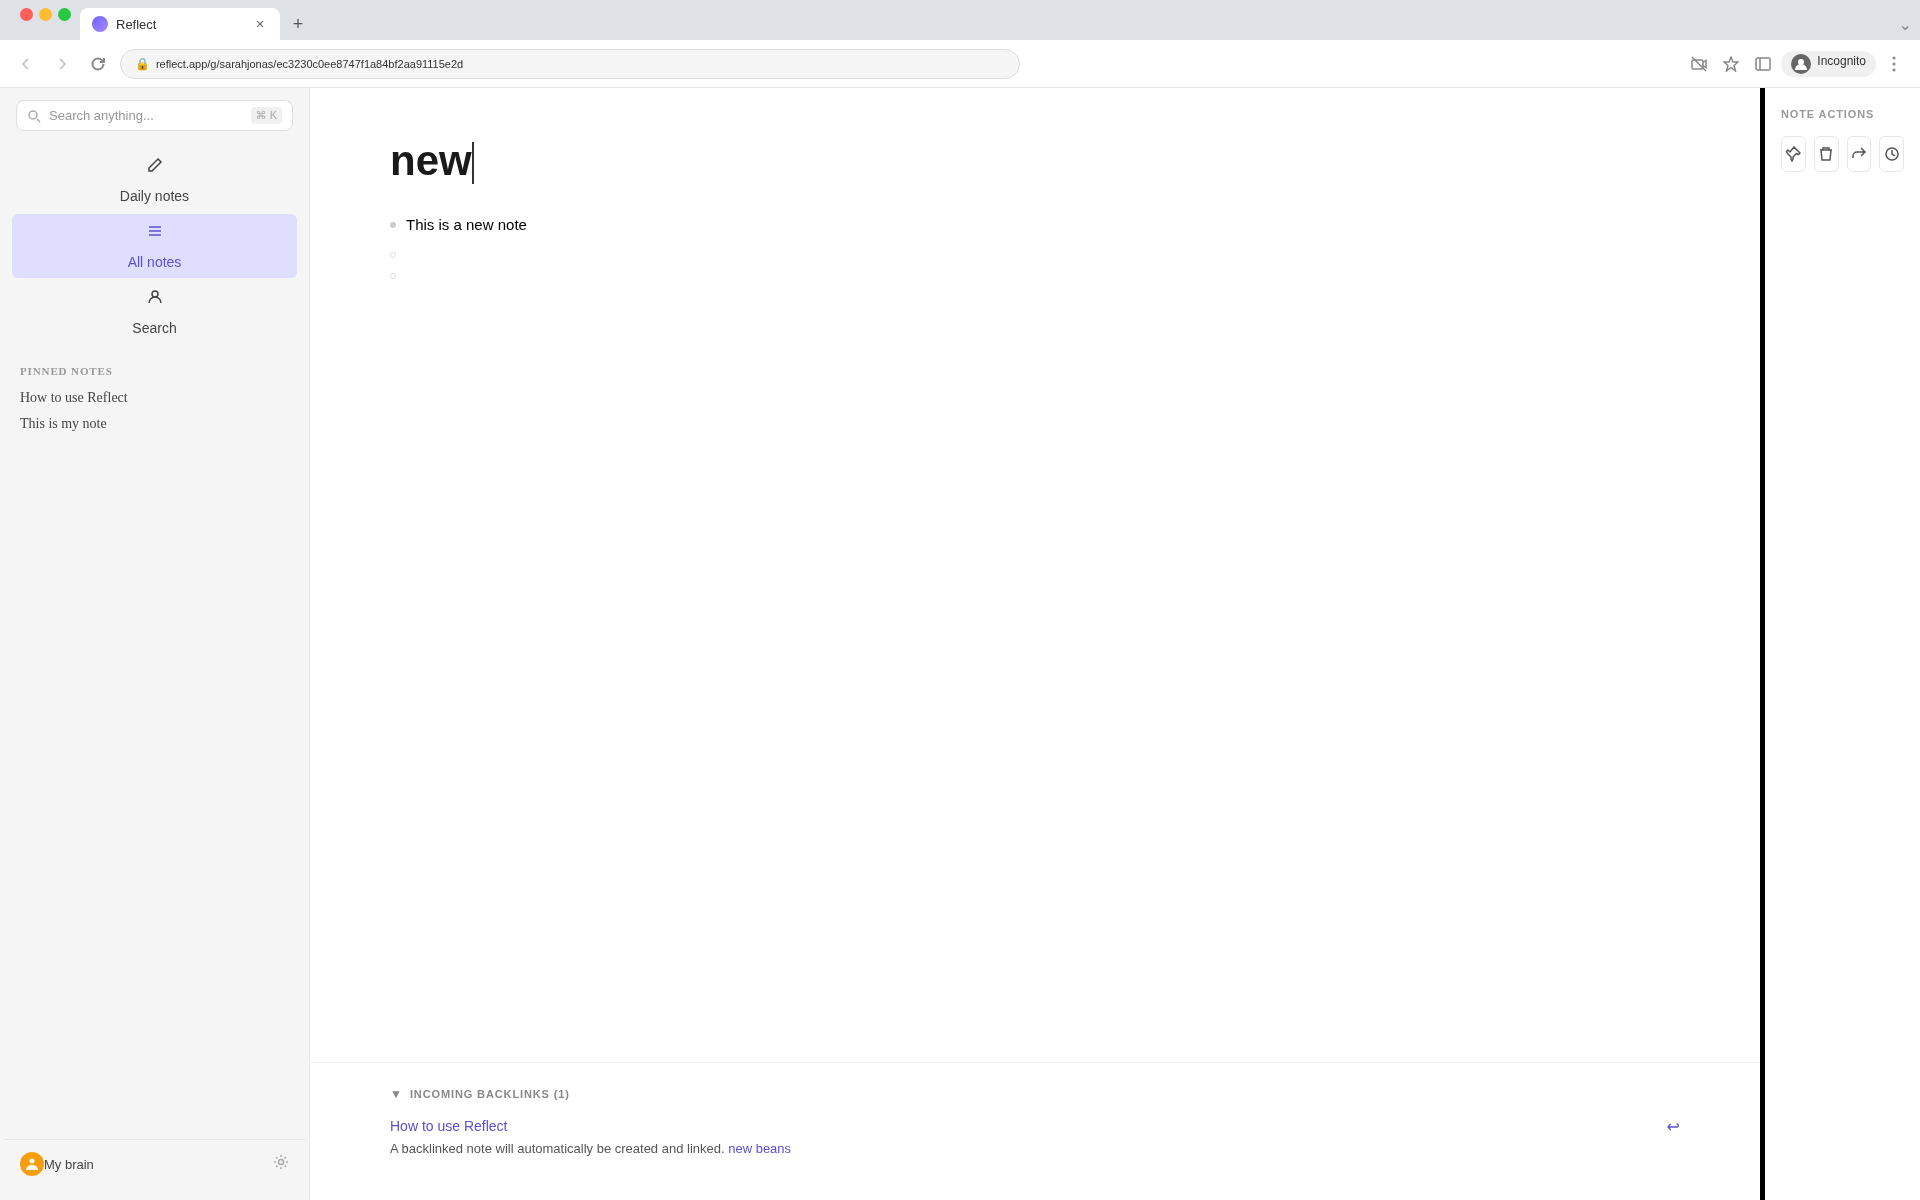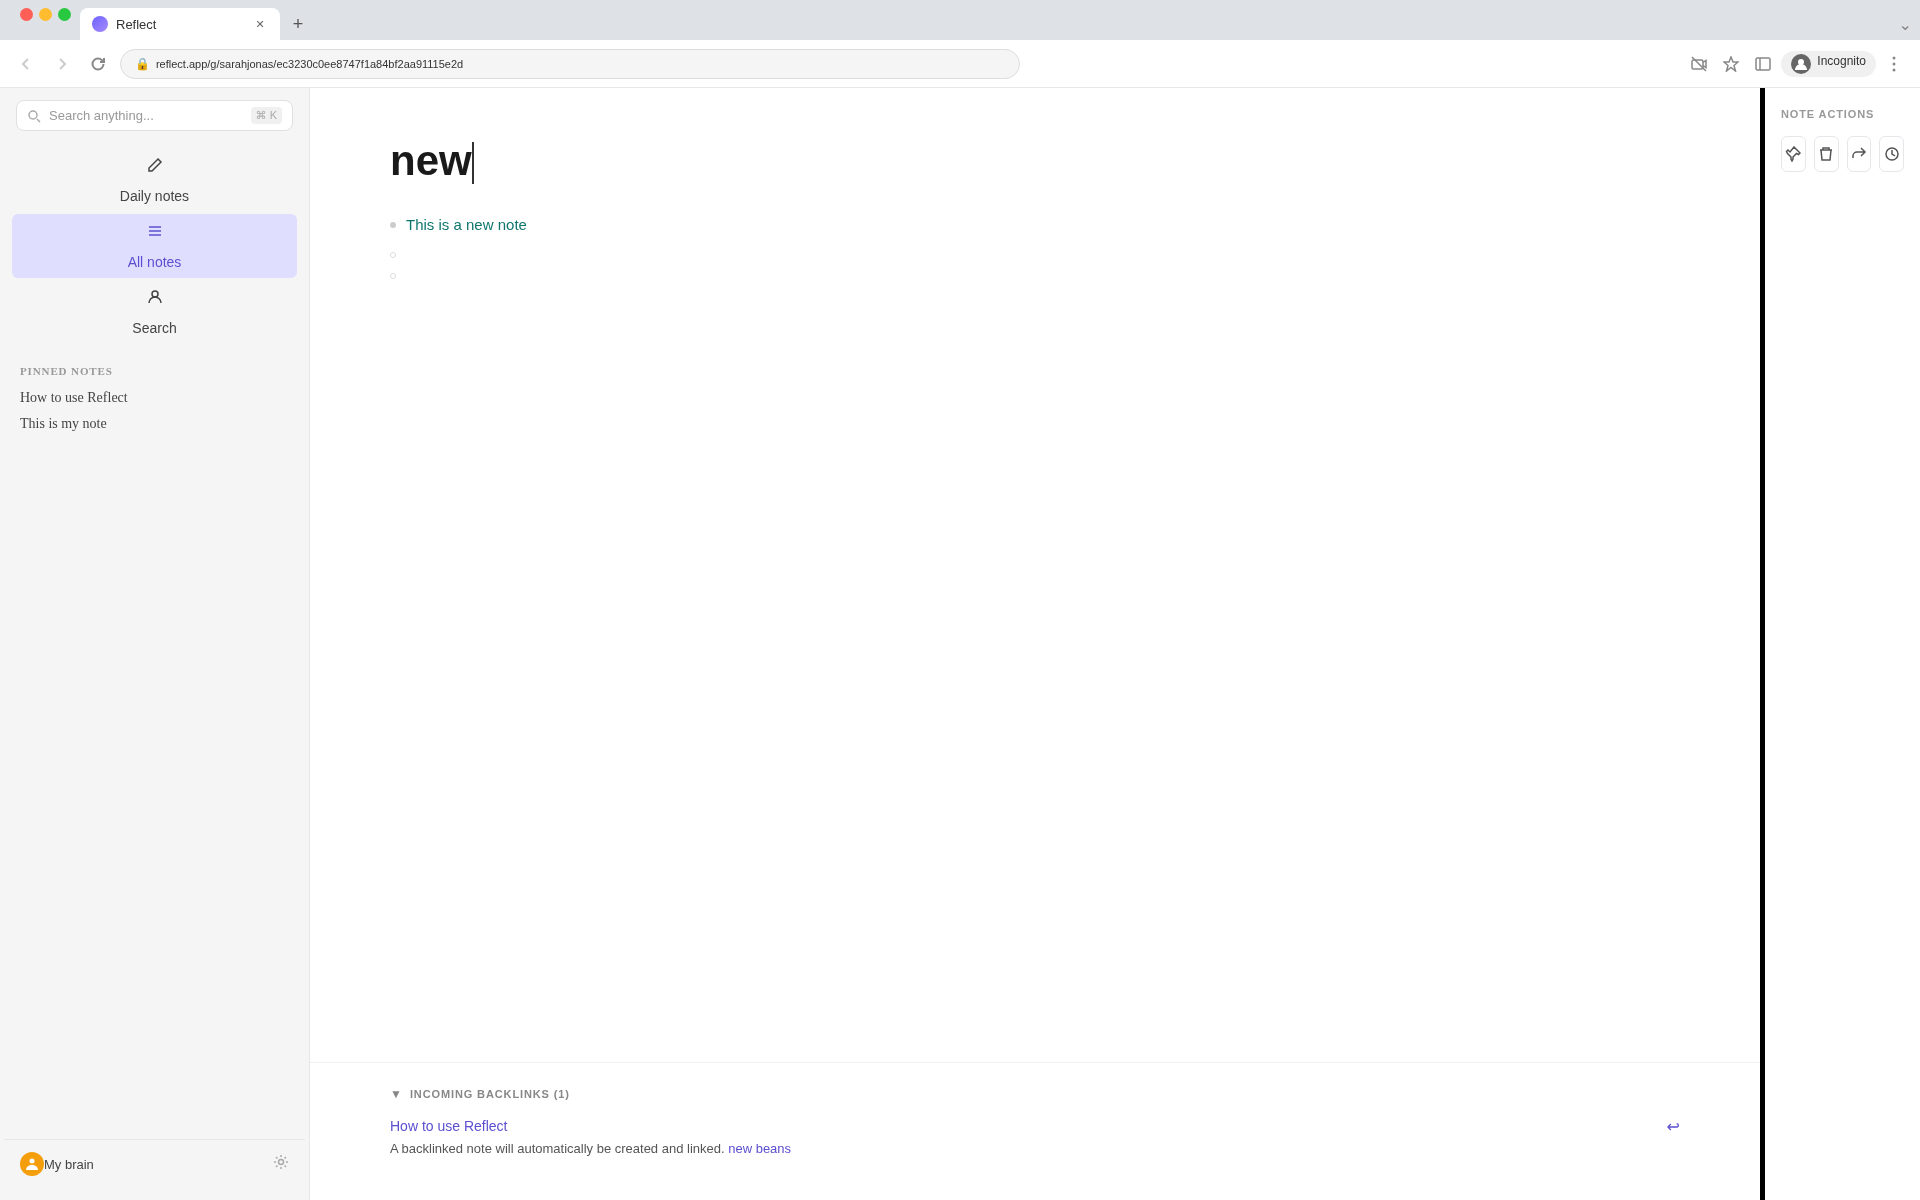--- a/index.html
+++ b/index.html
@@ -50,21 +50,21 @@
 
     .sidebar-bottom { margin-top: auto; padding: 12px 16px; border-top: 1px solid #e5e7eb; display: flex; align-items: center; gap: 0; }
     .brain-avatar { width: 24px; height: 24px; border-radius: 50%; background: #f59e0b; display: flex; align-items: center; justify-content: center; color: white; font-size: 11px; }
     .brain-name { font-size: 13px; color: #444; }
     .sidebar-settings-btn { margin-left: auto; color: #aaa; cursor: pointer; font-size: 16px; }
     .note-area { flex: 1; padding: 48px 80px 32px; overflow-y: auto; position: relative; }
     .note-title { font-size: 42px; font-weight: 700; color: #1a1a1a; margin-bottom: 24px; line-height: 1.2; }
     @keyframes blink { 0%, 50% { opacity: 1; } 51%, 100% { opacity: 0; } }
 
     .bullet-list { list-style: none; padding: 0; }
-    .bullet-item { display: flex; align-items: flex-start; gap: 10px; padding: 3px 0; font-size: 15px; color: #0f766e; line-height: 1.6; }
+    .bullet-item { display: flex; align-items: flex-start; gap: 10px; padding: 3px 0; font-size: 15px; color: #000000; line-height: 1.6; }
     .bullet-dot { width: 6px; height: 6px; border-radius: 50%; background: #ccc; margin-top: 9px; flex-shrink: 0; }
     .bullet-dot-empty { width: 6px; height: 6px; border-radius: 50%; border: 1.5px solid #ddd; background: transparent; margin-top: 9px; flex-shrink: 0; }
 
     
     .backlinks-section { border-top: 1px solid #f0f0f0; padding: 24px 80px; }
     .backlinks-header { display: flex; align-items: center; gap: 8px; margin-bottom: 16px; cursor: pointer; }
     .backlinks-chevron { color: #888; font-size: 12px; }
     .backlinks-title { font-size: 11px; font-weight: 600; color: #888; letter-spacing: 0.08em; text-transform: uppercase; }
     .backlink-item { position: relative; padding: 0 0 16px; }
     .backlink-title-link { font-size: 14px; color: #5b4fcf; cursor: pointer; text-decoration: none; font-weight: 500; }

